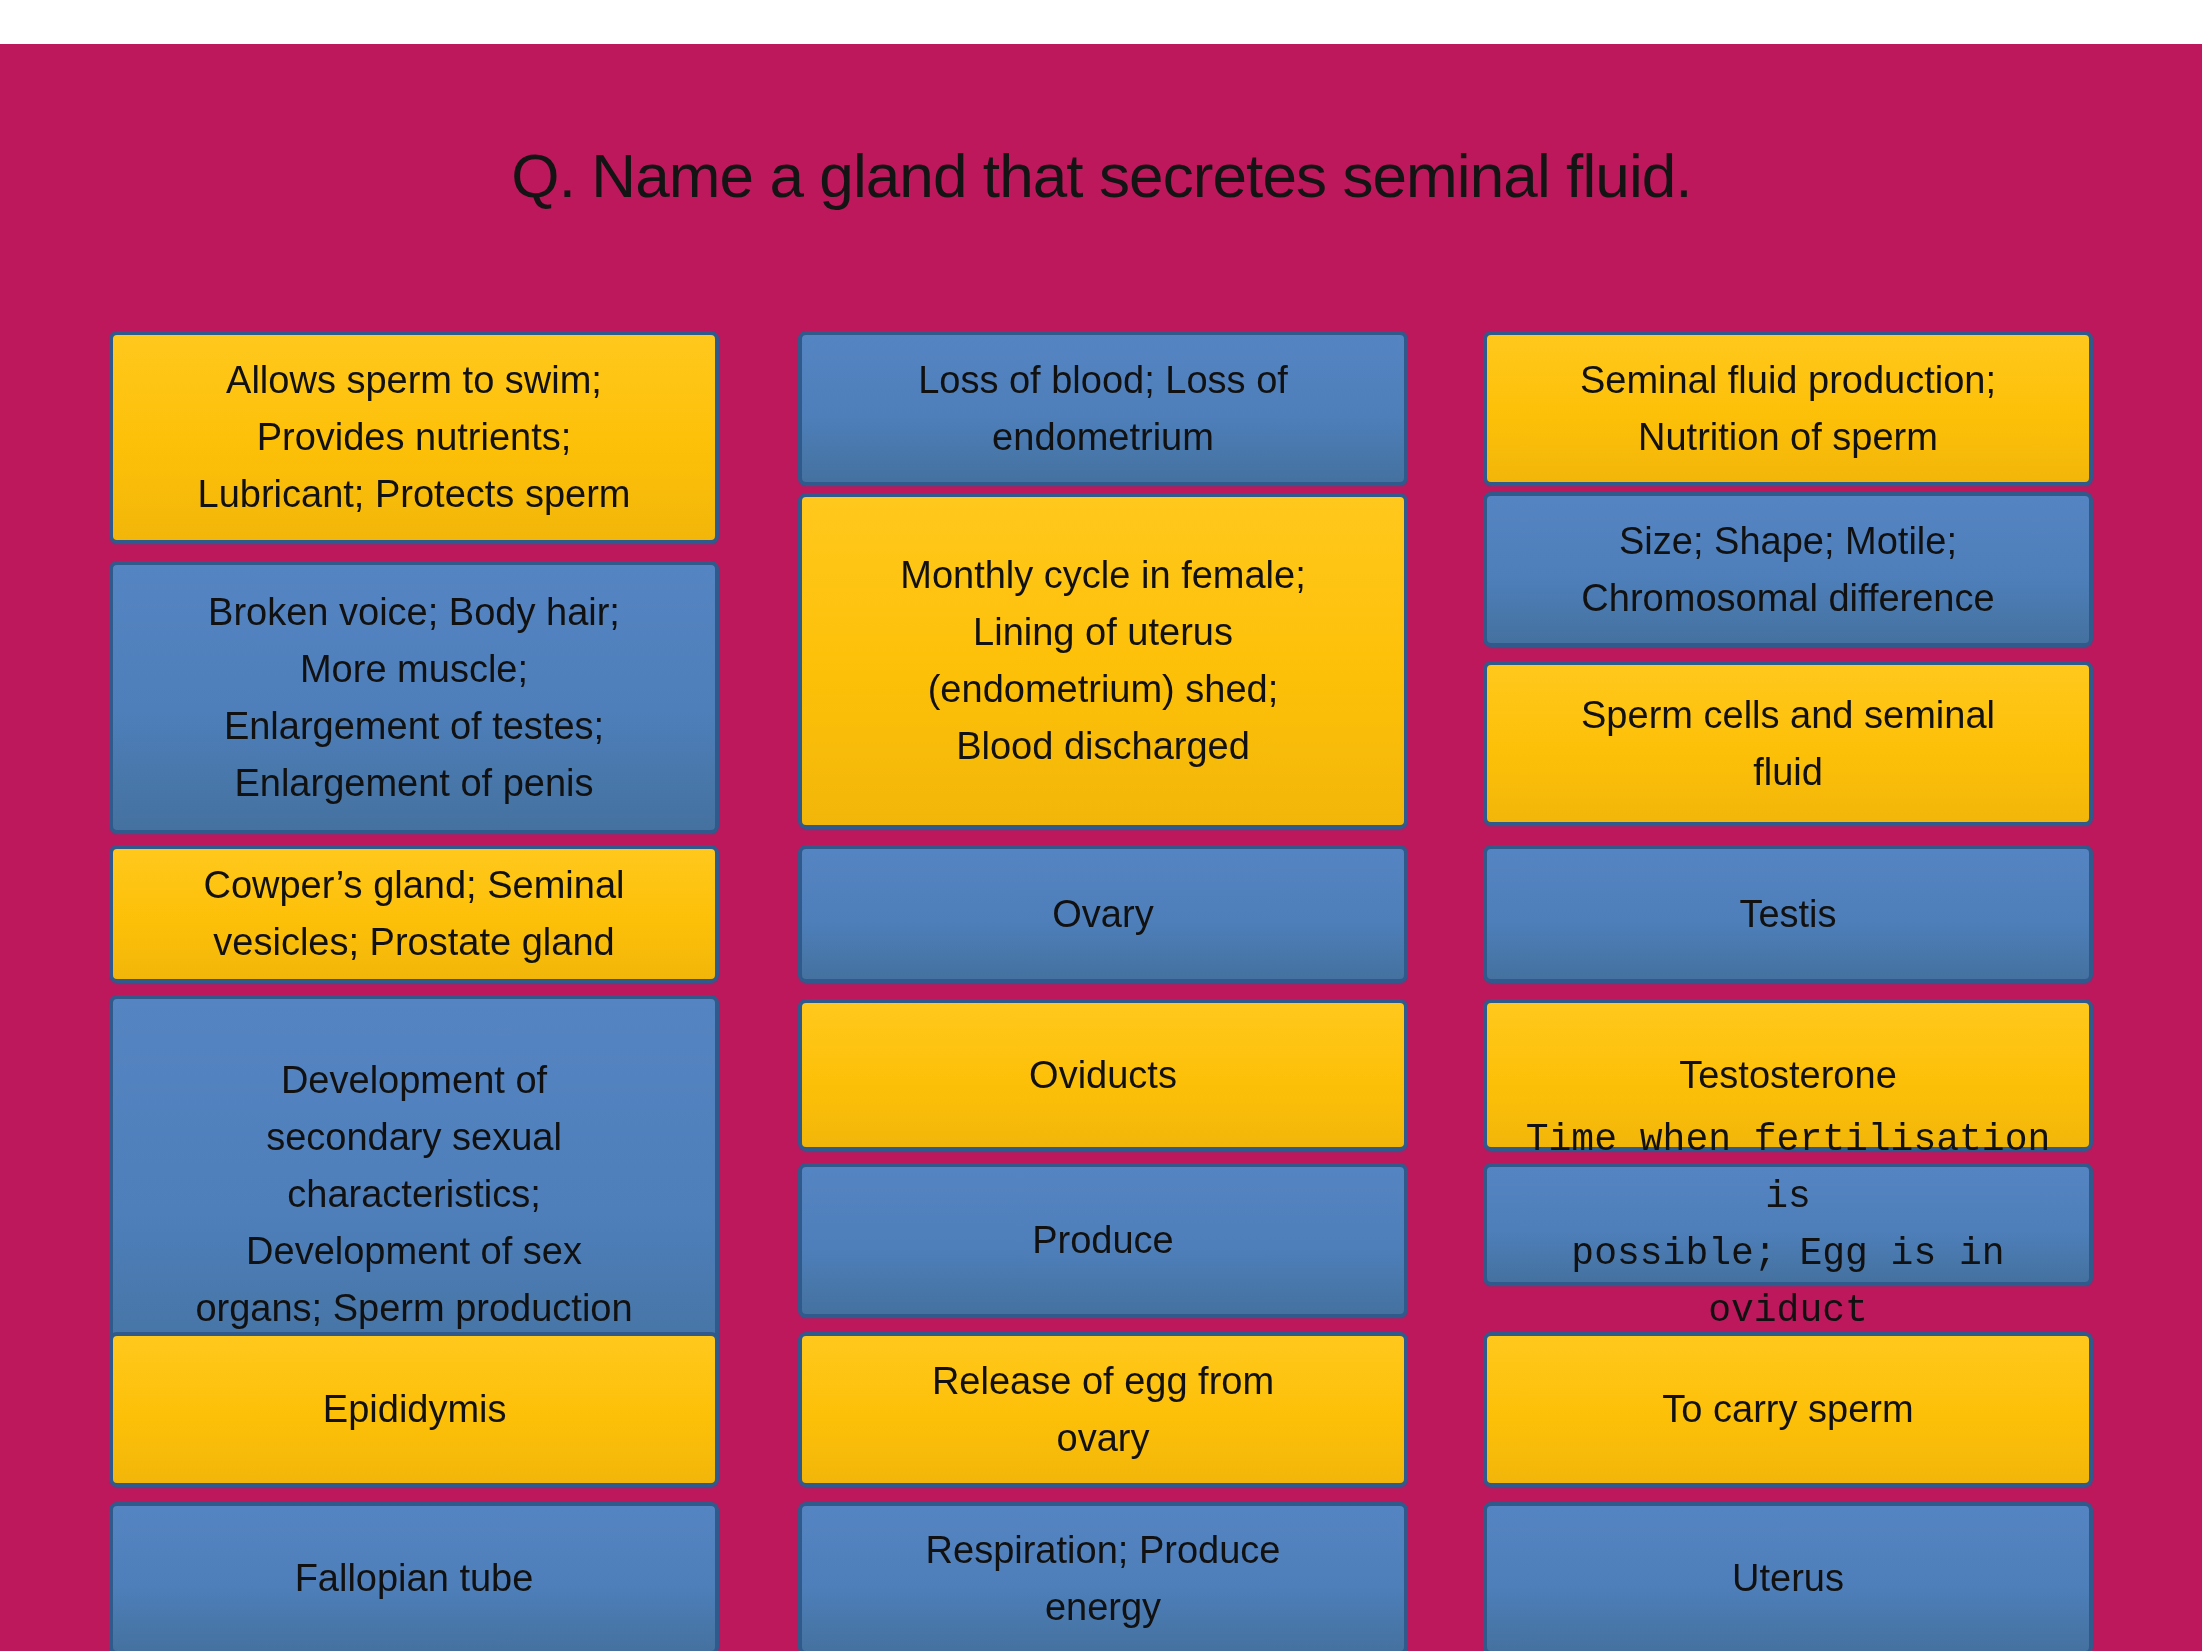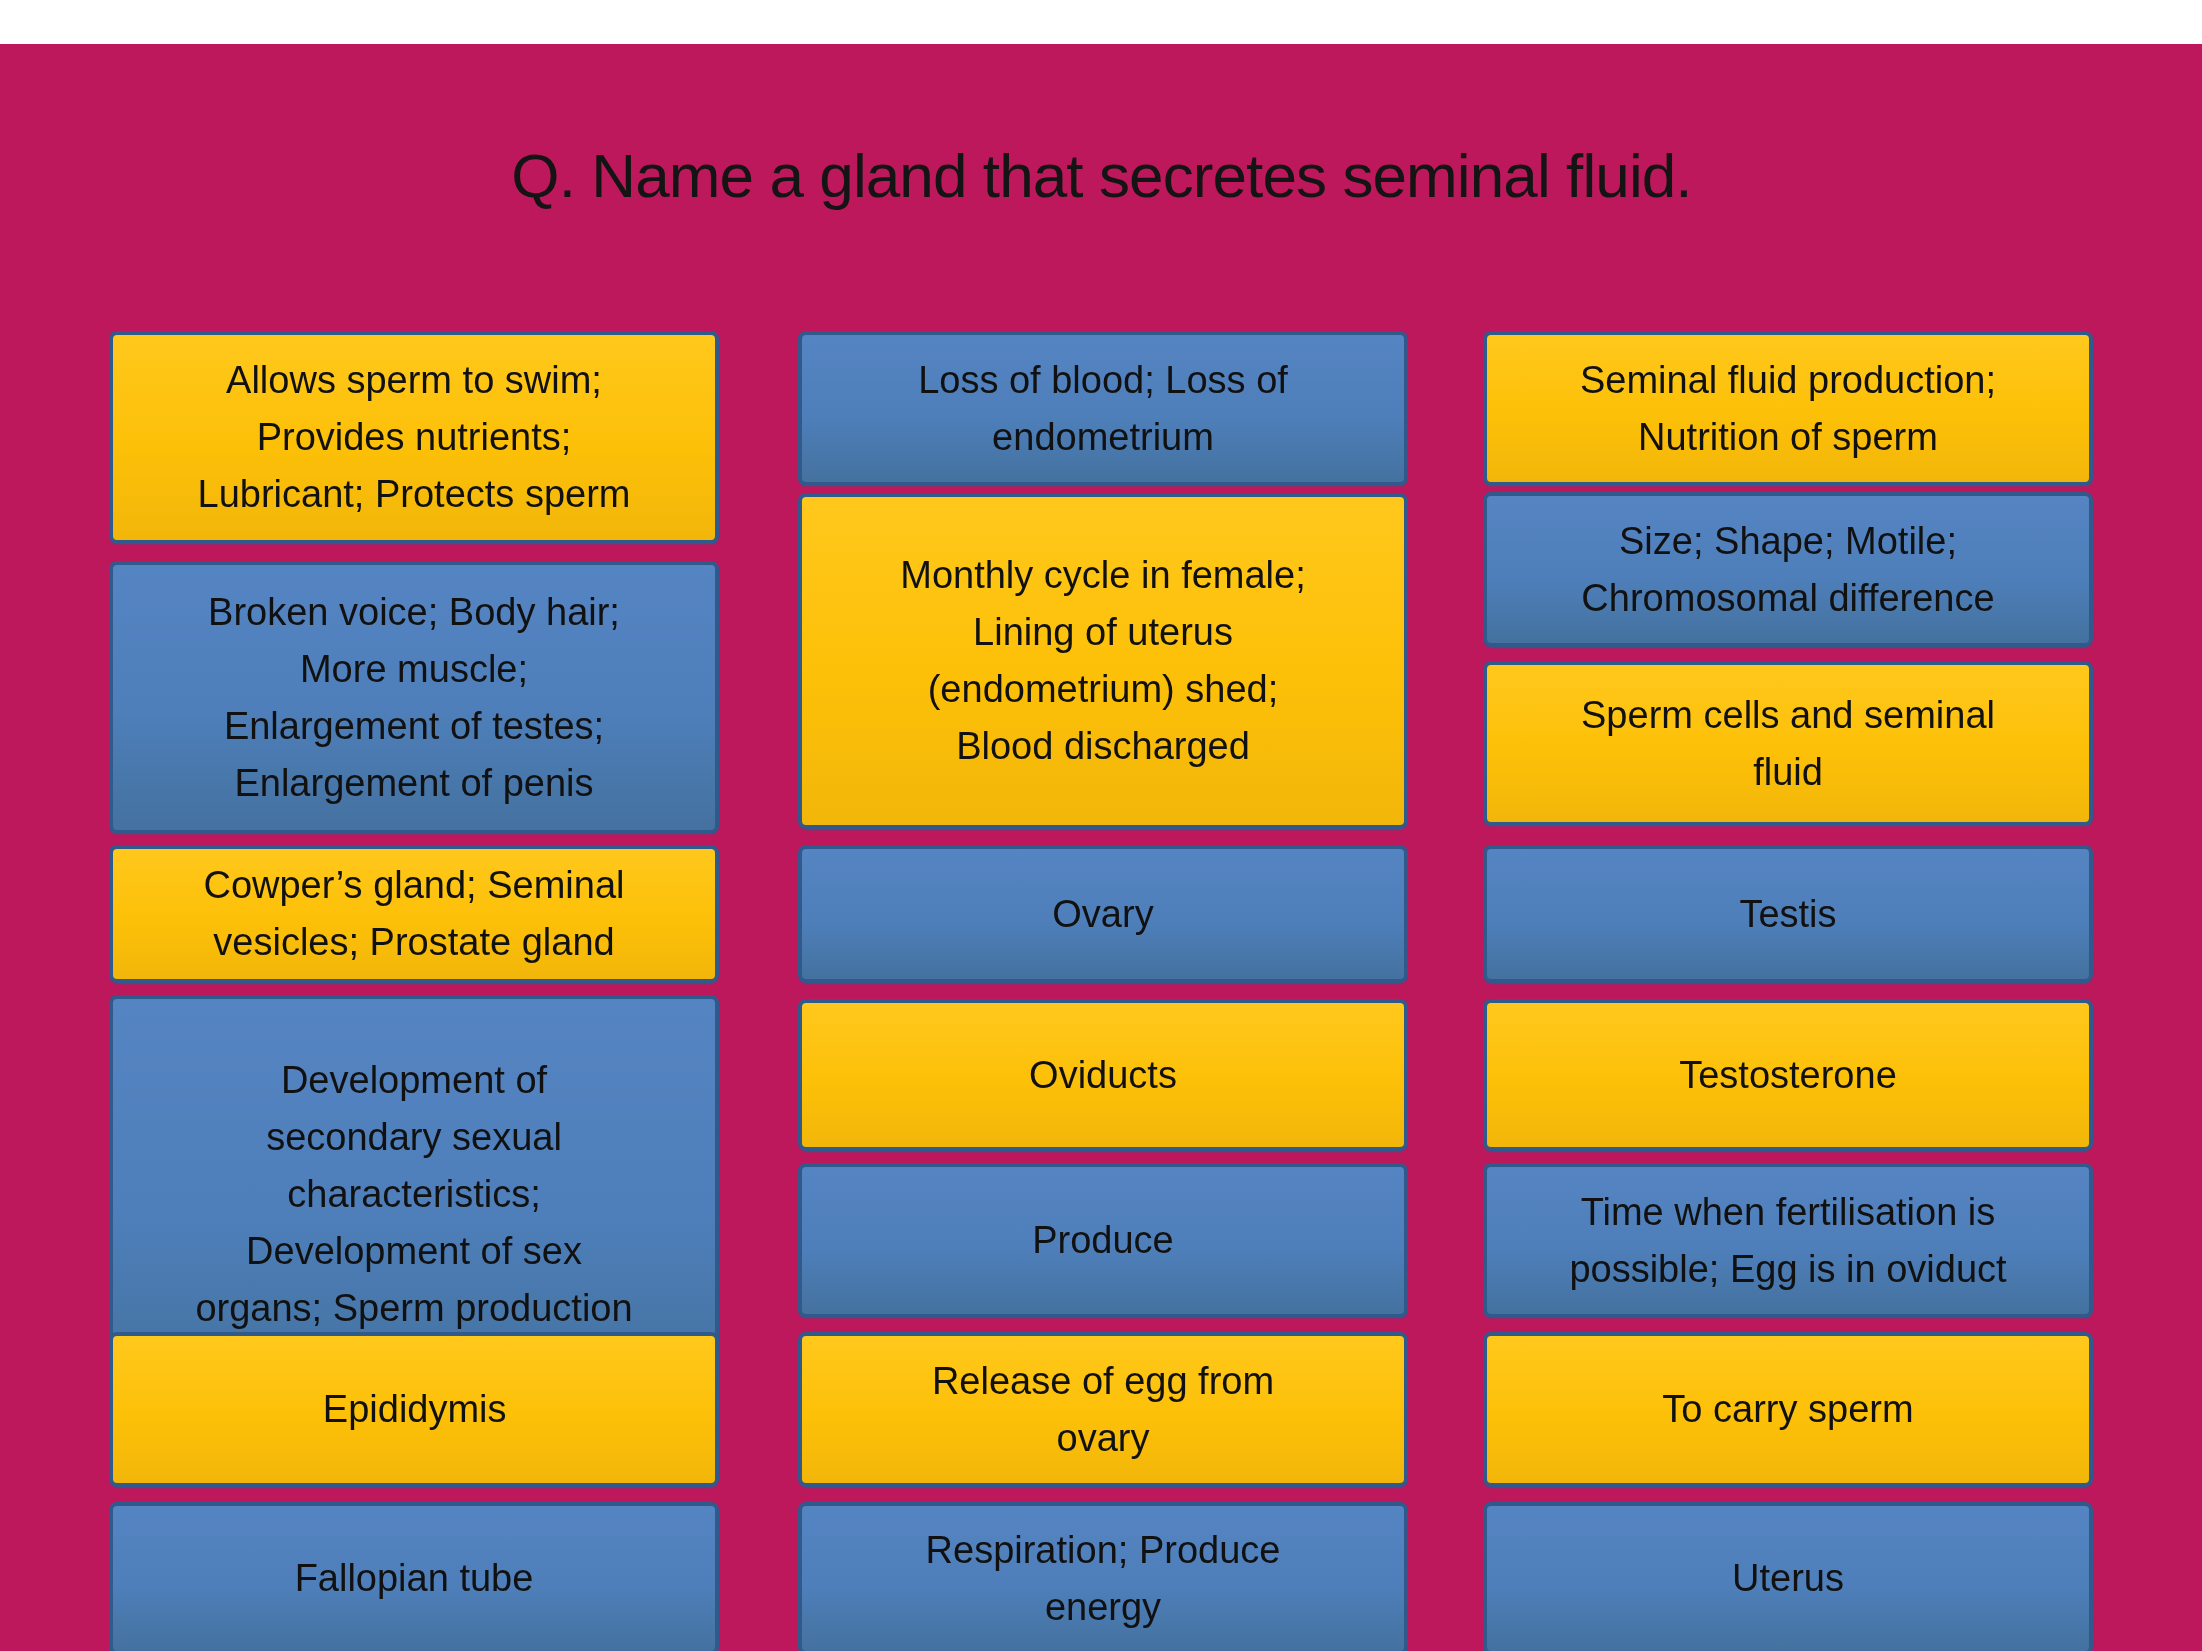--- a/index.html
+++ b/index.html
@@ -64,21 +64,21 @@
   .r-c2b4 { top: 955px; height: 152px; }
   .r-c2b5 { top: 1119px; height: 155px; }
   .r-c2b6 { top: 1288px; height: 155px; }
   .r-c2b7 { top: 1458px; height: 153px; }
   
   .r-c3b1 { top: 287px;  height: 155px; }
   .r-c3b2 { top: 448px;  height: 155px; }
   .r-c3b3 { top: 617px;  height: 165px; }
   .r-c3b4 { top: 801px;  height: 138px; }
   .r-c3b5 { top: 955px; height: 152px; }
-  .r-c3b6 { top: 1119px; height: 155px; }
+  .r-c3b6 { top: 1119px; height: 123px; font-family: Liberation Mono, monospace; }
   .r-c3b7 { top: 1288px; height: 155px; }
   .r-c3b8 { top: 1458px; height: 153px; text-align: right; }
 </style>
 </head>
 <body>
 
 <div class="slide">
 
   <div class="slide-title">Q. Name a gland that secretes seminal fluid.</div>
 

